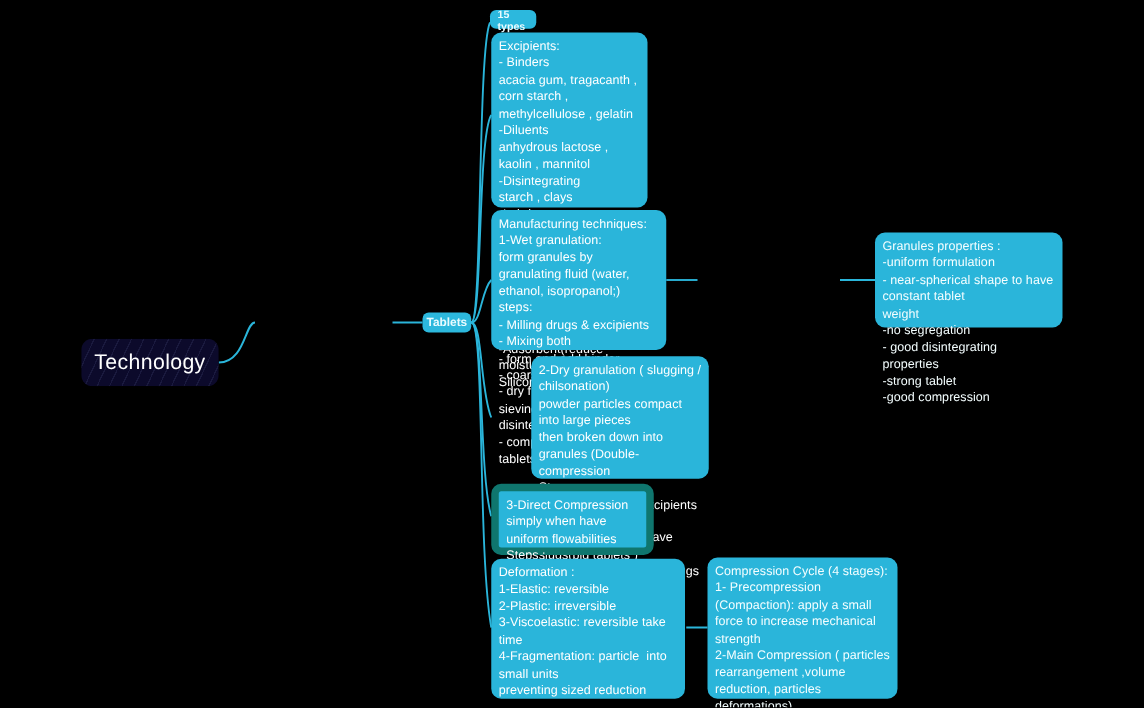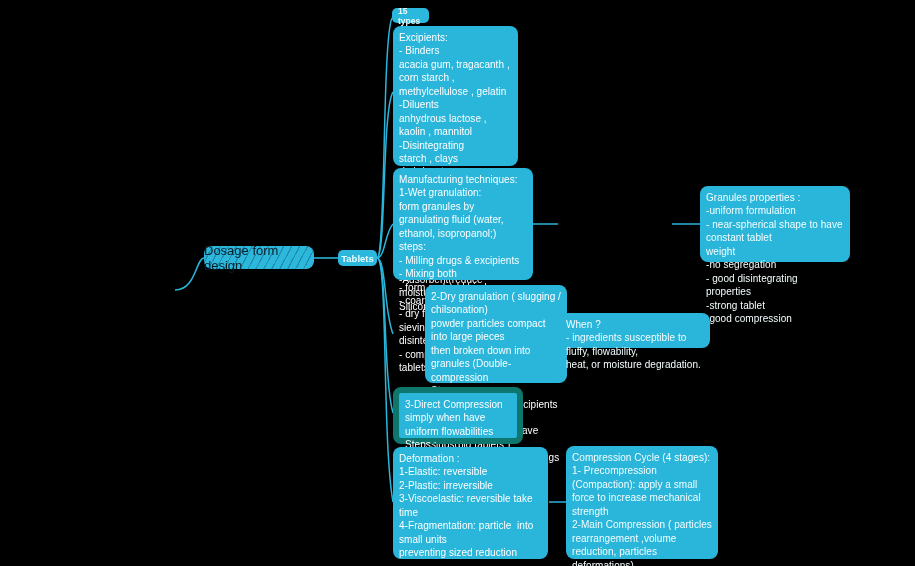--- a/index.html
+++ b/index.html
@@ -120,24 +120,24 @@
 
     <path d="M533 224 L 558 224" stroke="#2ab5da" stroke-width="1.5" fill="none"></path>
 
     <path d="M672 224 L 700 224" stroke="#2ab5da" stroke-width="1.5" fill="none"></path>
 
     <path d="M535 334 L 560 334" stroke="#2ab5da" stroke-width="1.5" fill="none"></path>
 
     <path d="M549 502 L 566 502" stroke="#2ab5da" stroke-width="1.5" fill="none"></path>
   </svg>
 
-
-  <div class="node hatch-node" style="left:204px; top:246px; width:110px; height:23px;">
-    <span>Dosage form design</span>
+  <div class="node root-node" style="left:65px; top:271px; width:110px; height:38px;">
+    <span>Technology</span>
   </div>
+
 
   <div class="node pill-node" style="left:338px; top:250px; width:39px; height:16px;">
     <span>Tablets</span>
   </div>
 
   <div class="node tag-node" style="left:392px; top:8px; width:37px; height:15px;">
     <span>15 types</span>
   </div>
 
   <div class="node text-node" style="left:393px; top:26px; width:125px; height:140px;">Excipients:
@@ -205,23 +205,20 @@
 
   <div class="node text-node lite" style="left:700px; top:186px; width:150px; height:76px;">Granules properties :
 -uniform formulation
 - near-spherical shape to have constant tablet
 weight
 -no segregation
 - good disintegrating properties
 -strong tablet
 -good compression</div>
 
-  <div class="node text-node lite" style="left:560px; top:313px; width:150px; height:35px;">When ?
-- ingredients susceptible to fluffy, flowability,
-heat, or moisture degradation.</div>
 
   <div class="node text-node lite" style="left:566px; top:446px; width:152px; height:113px;">Compression Cycle (4 stages):
 1- Precompression (Compaction): apply a small
 force to increase mechanical strength
 2-Main Compression ( particles
 rearrangement ,volume reduction, particles
 deformations)
 3-Decompression: elastic recovery lead to
 structure failure (PVP, and MCC are
 recommended)

